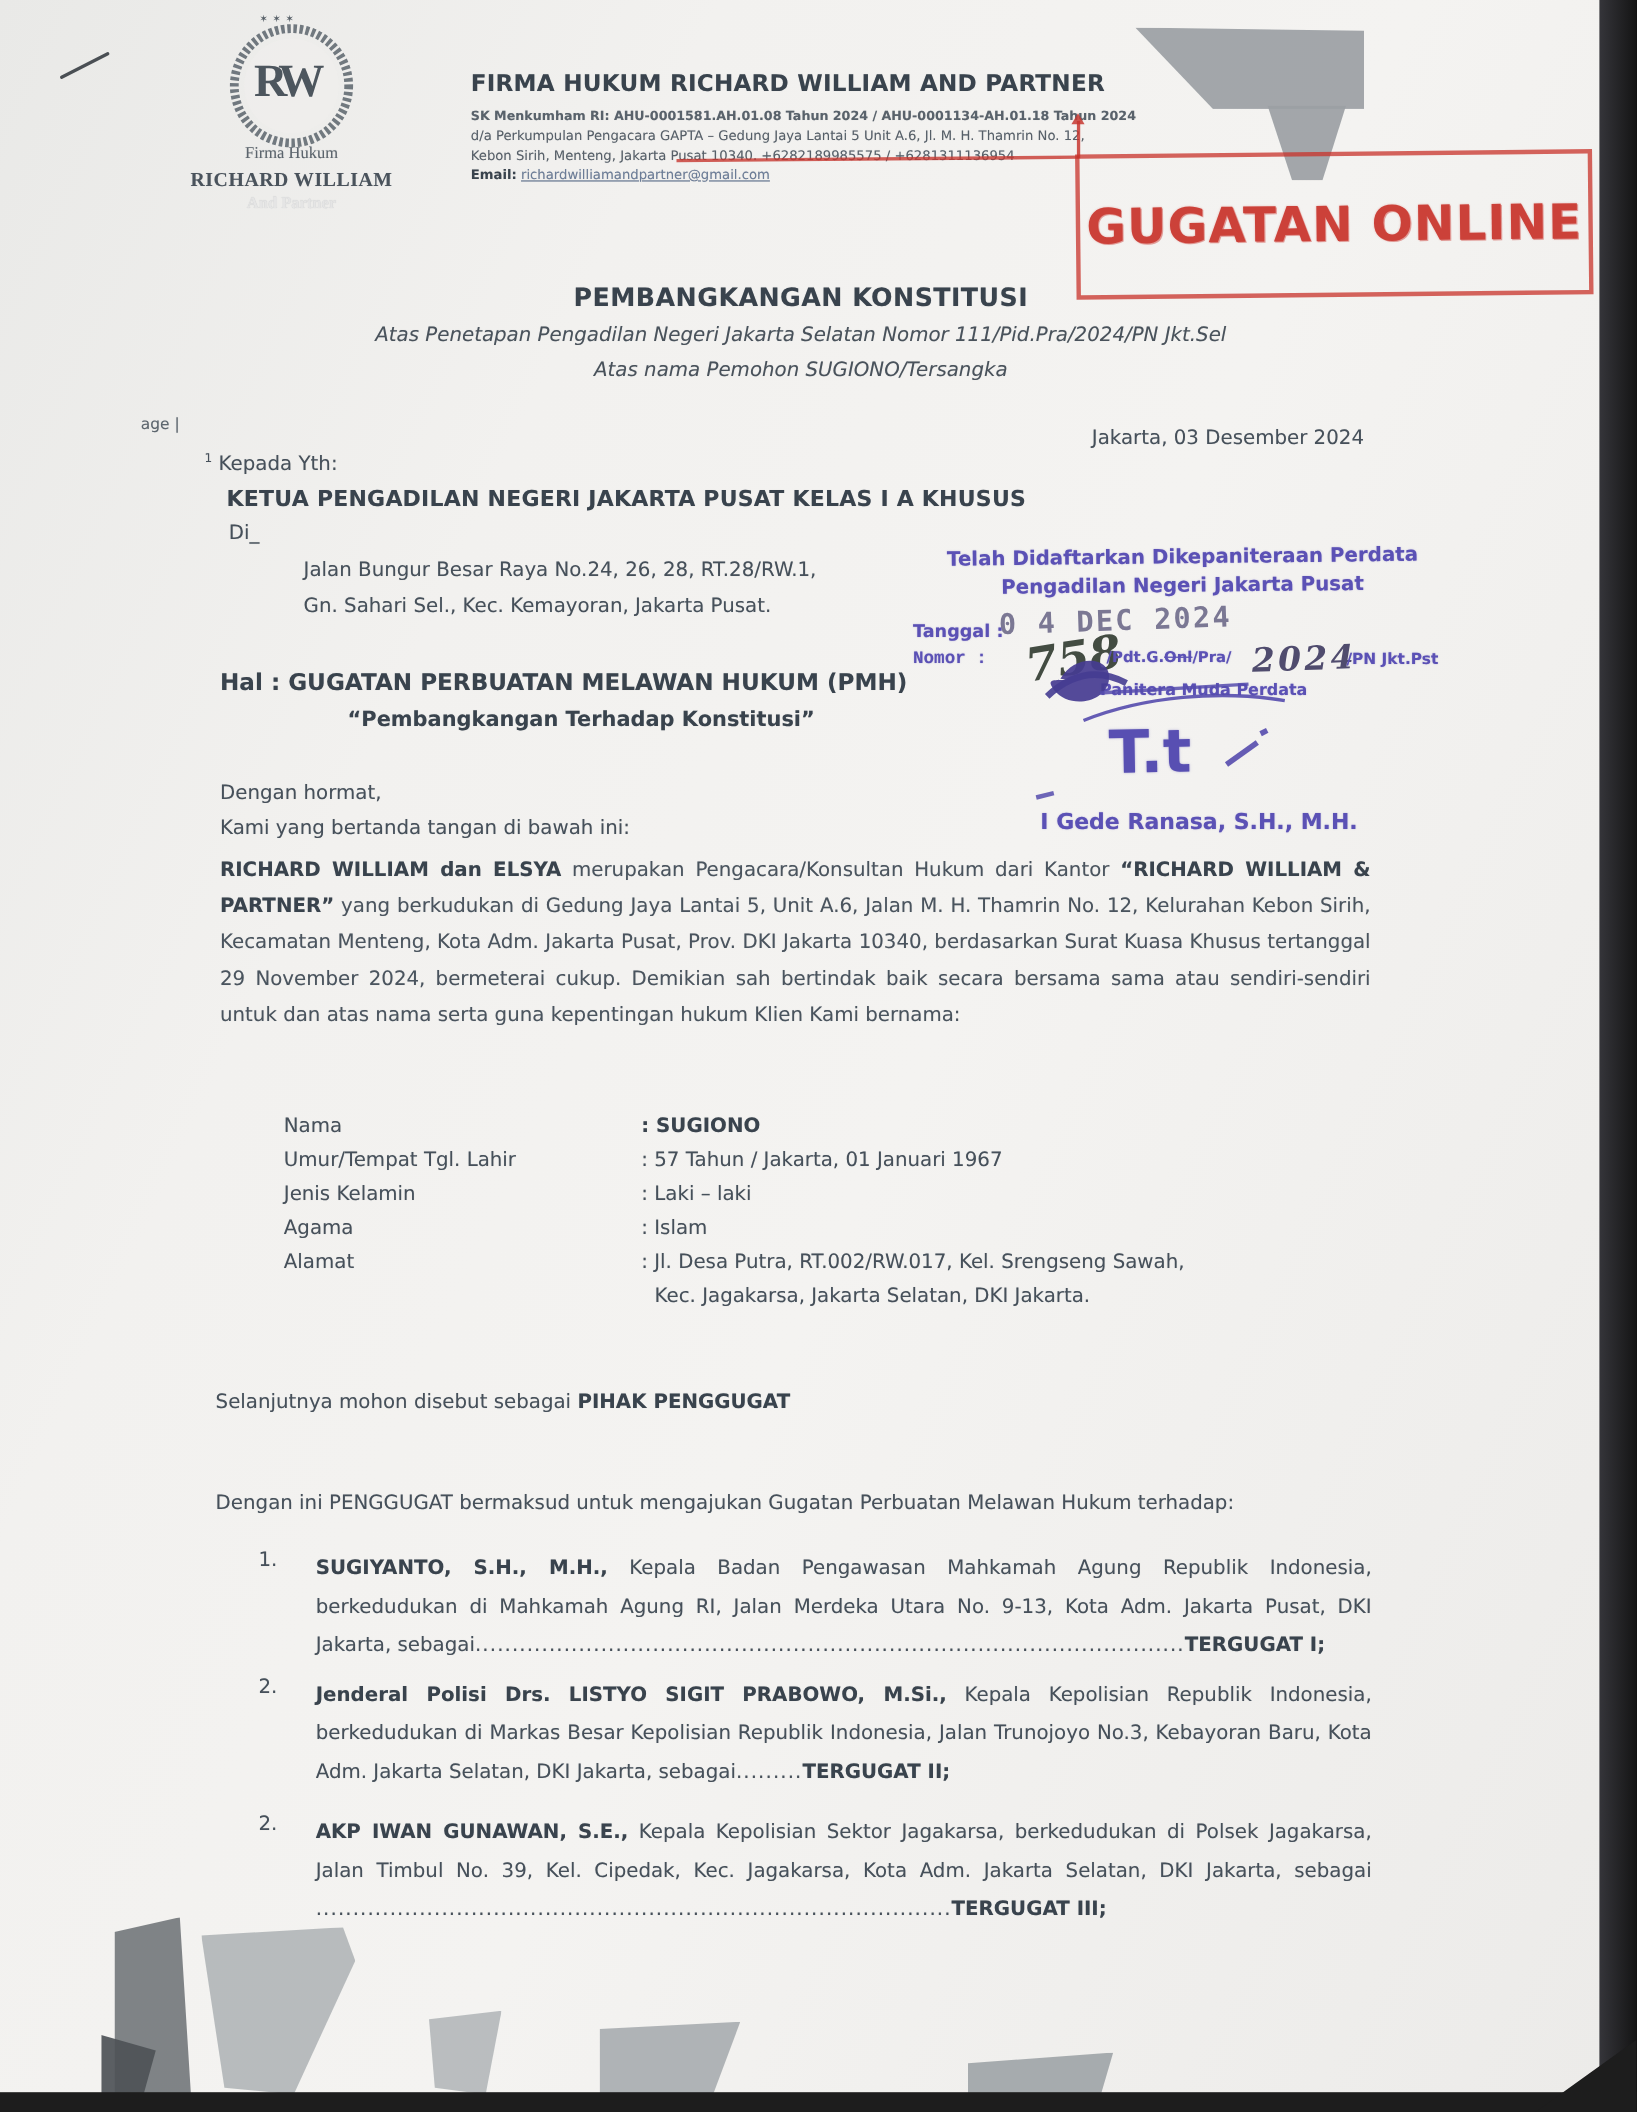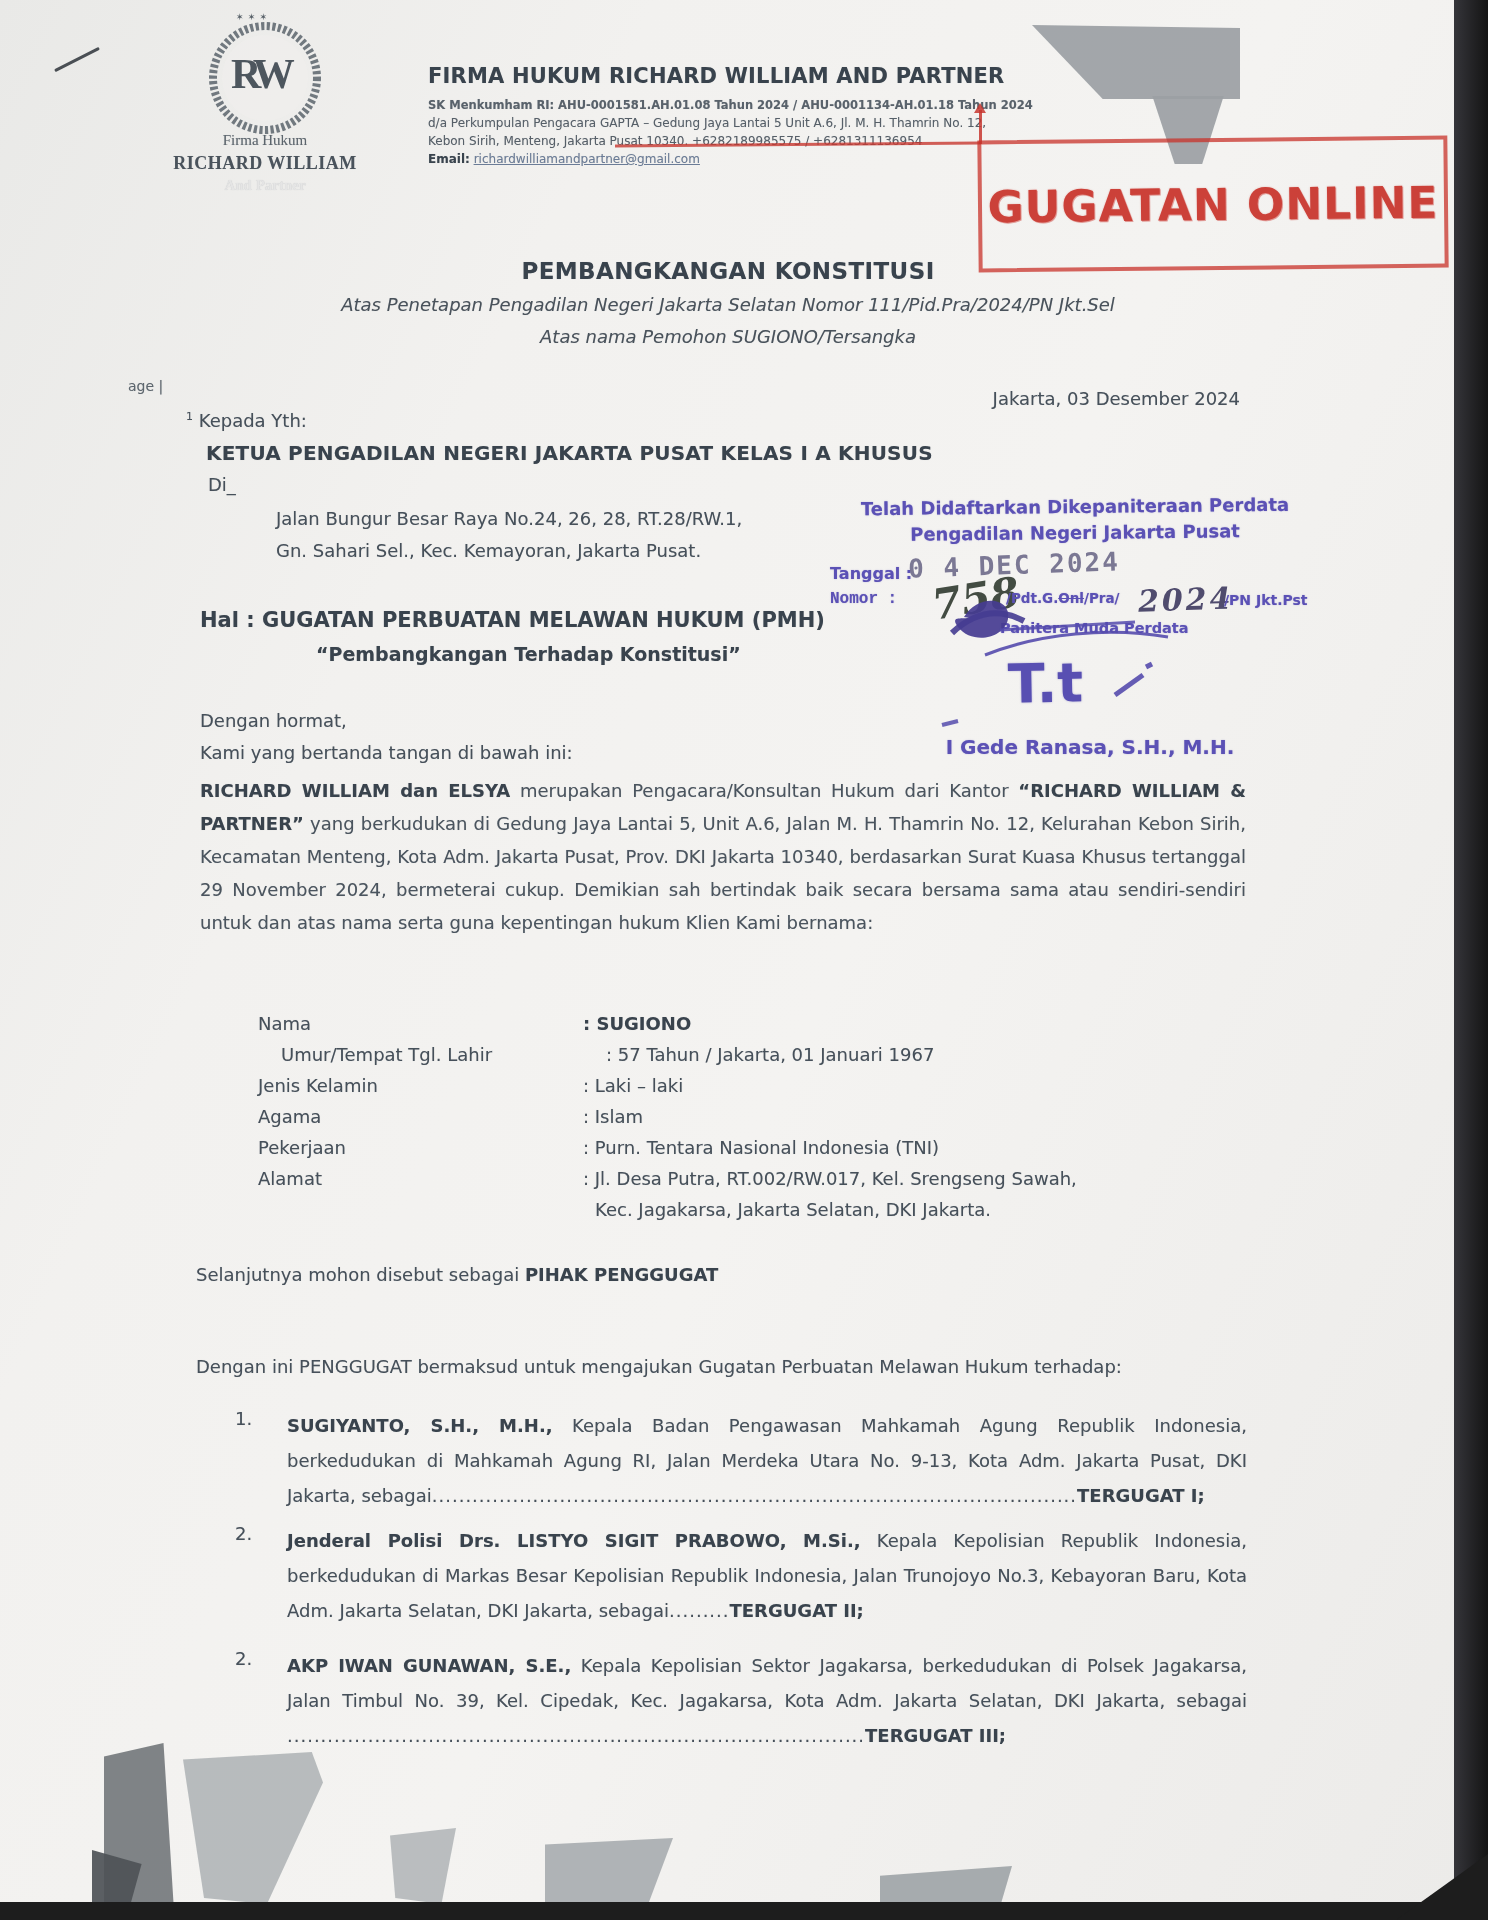--- a/index.html
+++ b/index.html
@@ -113,30 +113,27 @@
 
   <div class="abs doc justify" style="left:200px;top:774px;width:1046px;font-size:18px;line-height:33px;color:#4a545e;">
     <span class="b">RICHARD WILLIAM dan ELSYA</span><span> merupakan Pengacara/Konsultan Hukum dari Kantor </span><span class="b">“RICHARD WILLIAM &amp; PARTNER”</span><span> yang berkudukan di Gedung Jaya Lantai 5, Unit A.6, Jalan M. H. Thamrin No. 12, Kelurahan Kebon Sirih, Kecamatan Menteng, Kota Adm. Jakarta Pusat, Prov. DKI Jakarta 10340, berdasarkan Surat Kuasa Khusus tertanggal 29 November 2024, bermeterai cukup. Demikian sah bertindak baik secara bersama sama atau sendiri-sendiri untuk dan atas nama serta guna kepentingan hukum Klien Kami bernama:</span>
   </div>
 
   <div class="abs doc" style="left:258px;top:1008px;width:990px;font-size:18px;line-height:31px;">
     <div>
       <span style="display:inline-block;width:325px;">Nama</span><span class="b">: SUGIONO</span>
     </div>
     <div>
-      <span style="display:inline-block;width:325px;margin-left:23px;">Umur/Tempat Tgl. Lahir</span><span>: 57 Tahun / Jakarta, 01 Januari 1967</span>
+      <span style="display:inline-block;width:325px;">Umur/Tempat Tgl. Lahir</span><span>: 57 Tahun / Jakarta, 01 Januari 1967</span>
     </div>
     <div>
       <span style="display:inline-block;width:325px;">Jenis Kelamin</span><span>: Laki – laki</span>
     </div>
     <div>
       <span style="display:inline-block;width:325px;">Agama</span><span>: Islam</span>
-    </div>
-    <div>
-      <span style="display:inline-block;width:325px;">Pekerjaan</span><span>: Purn. Tentara Nasional Indonesia (TNI)</span>
     </div>
     <div>
       <span style="display:inline-block;width:325px;vertical-align:top;">Alamat</span><span style="display:inline-block;width:640px;">
         <span>: Jl. Desa Putra, RT.002/RW.017, Kel. Srengseng Sawah,</span><br>
         <span style="margin-left:12px;">Kec. Jagakarsa, Jakarta Selatan, DKI Jakarta.</span>
       </span>
     </div>
   </div>
 
   <div class="abs doc" style="left:196px;top:1264px;font-size:18px;">

